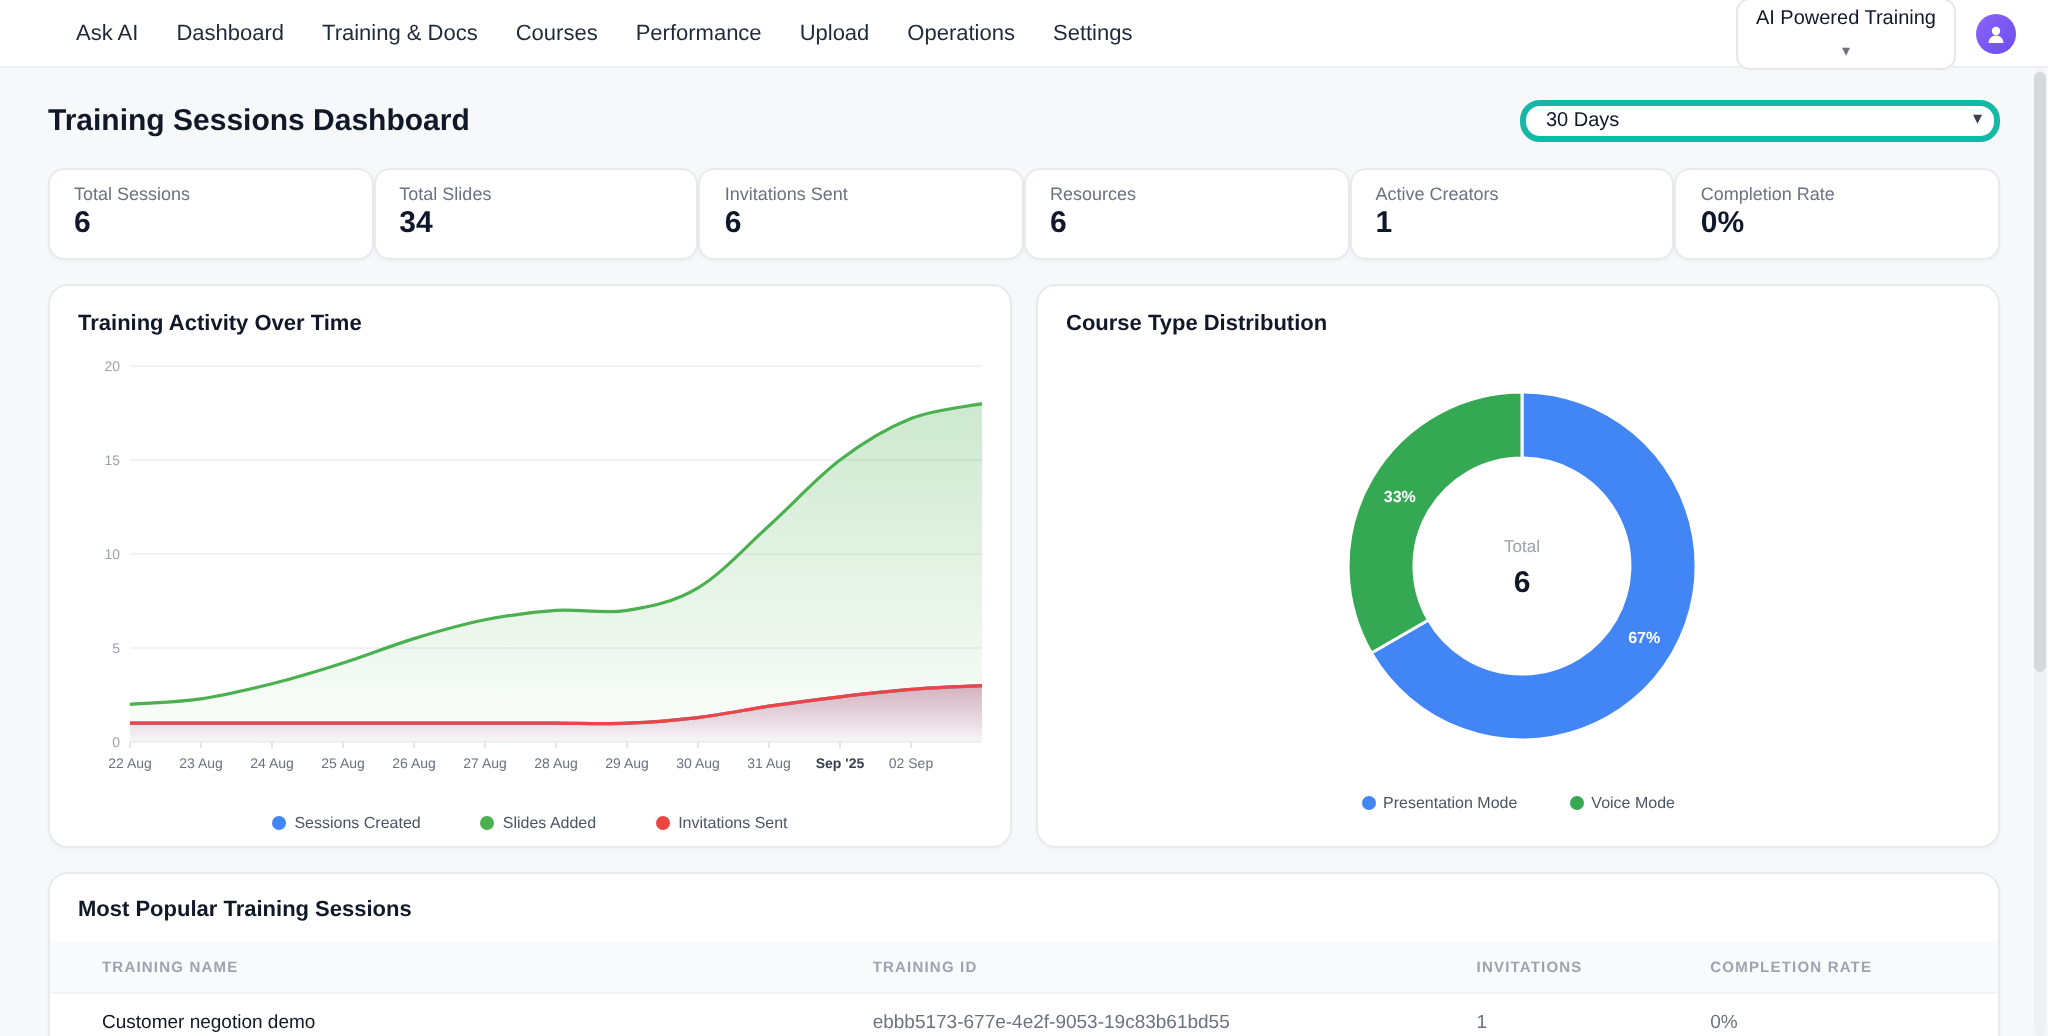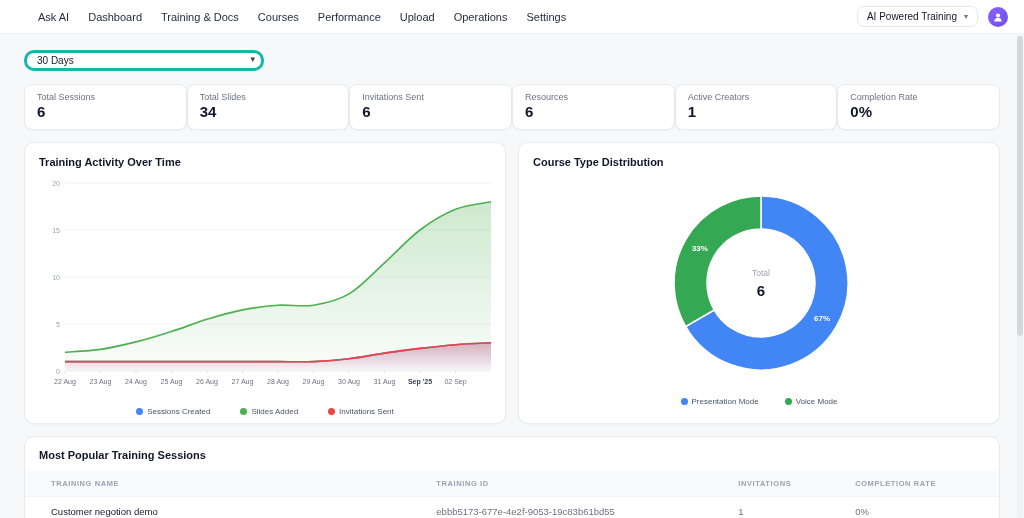--- a/index.html
+++ b/index.html
@@ -16,20 +16,21 @@
     display:flex; align-items:center; padding:0 16px 0 38px;
   }
   .nav { display:flex; gap:19px; }
   .nav a { font-size:11px; font-weight:400; color:#1f2937; text-decoration:none; cursor:pointer; white-space:nowrap; }
   .top-right { margin-left:auto; display:flex; align-items:center; gap:10px; }
   .ws-btn {
     display:flex; align-items:center; gap:7px; cursor:pointer;
     border:1px solid #e5e7eb; border-radius:7px; background:#fff;
     font-size:10px; font-weight:500; color:#111827; padding:4px 9px;
     font-family:inherit;
+    flex-direction:column;
   }
   .chev { font-size:8px; color:#6b7280; line-height:1; }
   .avatar {
     width:20px; height:20px; border-radius:50%;
     background:linear-gradient(135deg,#8a63f8,#6d4df0);
     display:flex; align-items:center; justify-content:center; cursor:pointer;
   }
   
   main { padding:0 24px; }
   .title-row { display:flex; align-items:center; justify-content:space-between; margin-top:16px; }
@@ -103,20 +104,21 @@
       <svg width="12" height="12" viewBox="0 0 24 24">
         <circle cx="12" cy="9" r="4.2" fill="#ffffff"></circle>
         <path d="M4.5 21c0-4.1 3.4-7.4 7.5-7.4s7.5 3.3 7.5 7.4z" fill="#ffffff"></path>
       </svg>
     </div>
   </div>
 </header>
 
 <main>
   <div class="title-row">
+    <h1>Training Sessions Dashboard</h1>
     <div class="select-wrap">
       <select>
         <option>30 Days</option>
       </select>
       <span class="chev2">▾</span>
     </div>
   </div>
 
   <div class="stats">
     <div class="stat-card">

